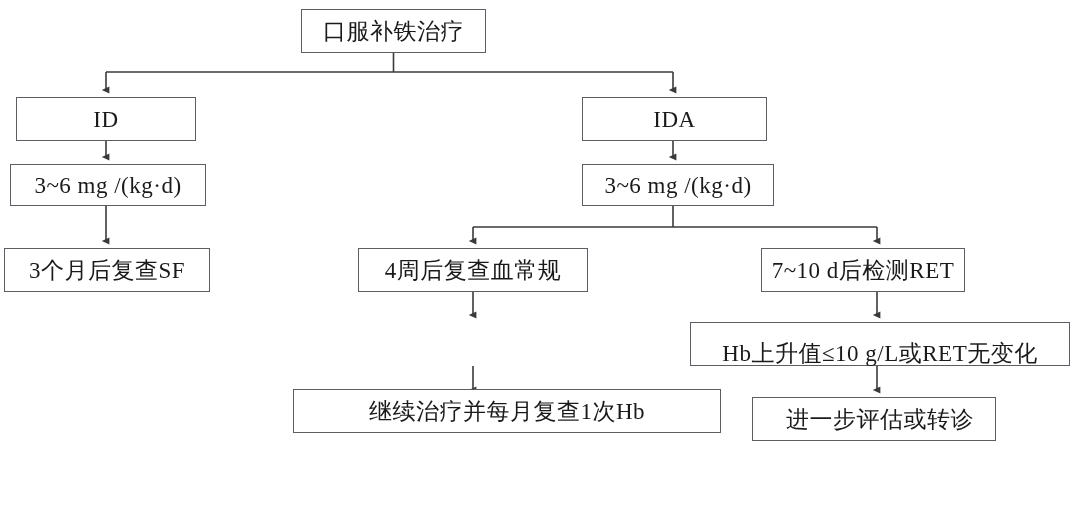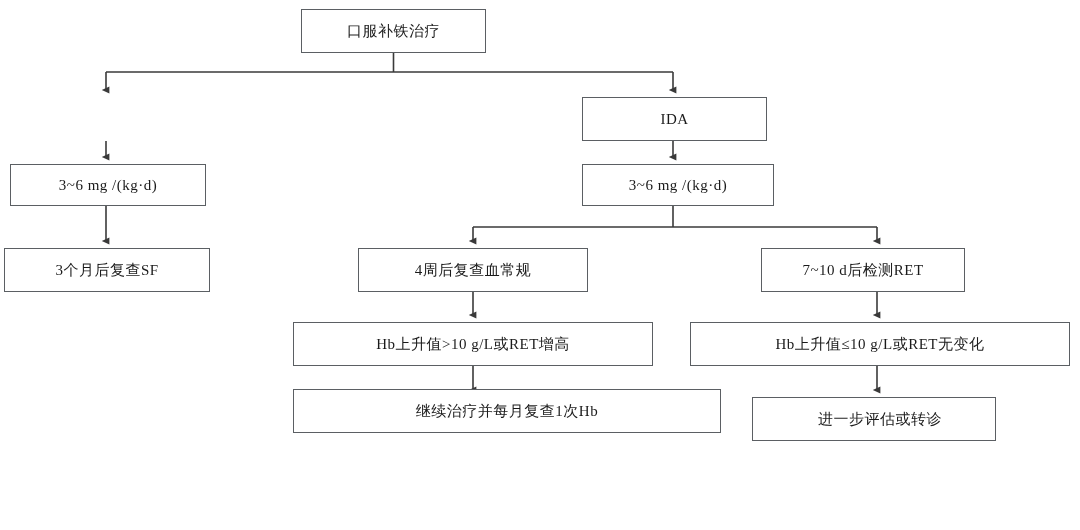--- a/index.html
+++ b/index.html
@@ -35,21 +35,21 @@
     display: flex;
     align-items: center;
     justify-content: center;
     text-align: center;
     line-height: 1;
     white-space: nowrap;
     letter-spacing: 0.5px;
   }
   .node .txt {
     display: block;
-    font-size: 15px;
+    font-size: 23px;
   }
   .caption {
     position: absolute;
     left: 0;
     top: 486px;
     width: 1080px;
     text-align: center;
     font-size: 25px;
     font-weight: bold;
     letter-spacing: 1px;
@@ -92,20 +92,23 @@
       <path d="M473,366 L473,390" marker-end="url(#arrowhead)"></path>
 
       <path d="M877,366 L877,390" marker-end="url(#arrowhead)"></path>
     </g>
   </svg>
 
   <div class="node" style="left:301px; top:9px; width:185px; height:44px;">
     <span class="txt">口服补铁治疗</span>
   </div>
 
+  <div class="node" style="left:16px; top:97px; width:180px; height:44px;">
+    <span class="txt">ID</span>
+  </div>
 
   <div class="node" style="left:582px; top:97px; width:185px; height:44px;">
     <span class="txt">IDA</span>
   </div>
 
   <div class="node" style="left:10px; top:164px; width:196px; height:42px;">
     <span class="txt">3~6 mg /(kg·d)</span>
   </div>
 
   <div class="node" style="left:582px; top:164px; width:192px; height:42px;">
@@ -117,25 +120,22 @@
   </div>
 
   <div class="node" style="left:358px; top:248px; width:230px; height:44px;text-align:right;">
     <span class="txt">4周后复查血常规</span>
   </div>
 
   <div class="node" style="left:761px; top:248px; width:204px; height:44px;">
     <span class="txt">7~10 d后检测RET</span>
   </div>
 
-  <div class="node" style="left:293px; top:322px; width:360px; height:44px;">
-    <span class="txt">Hb上升值&gt;10 g/L或RET增高</span>
-  </div>
 
-  <div class="node" style="left:690px; top:322px; width:380px; height:44px;">
+  <div class="node" style="left:690px; top:322px; width:380px; height:44px;align-items:flex-end;">
     <span class="txt">Hb上升值≤10 g/L或RET无变化</span>
   </div>
 
   <div class="node" style="left:293px; top:389px; width:428px; height:44px;">
     <span class="txt">继续治疗并每月复查1次Hb</span>
   </div>
 
   <div class="node" style="left:752px; top:397px; width:244px; height:44px;padding-left:12px;">
     <span class="txt">进一步评估或转诊</span>
   </div>

